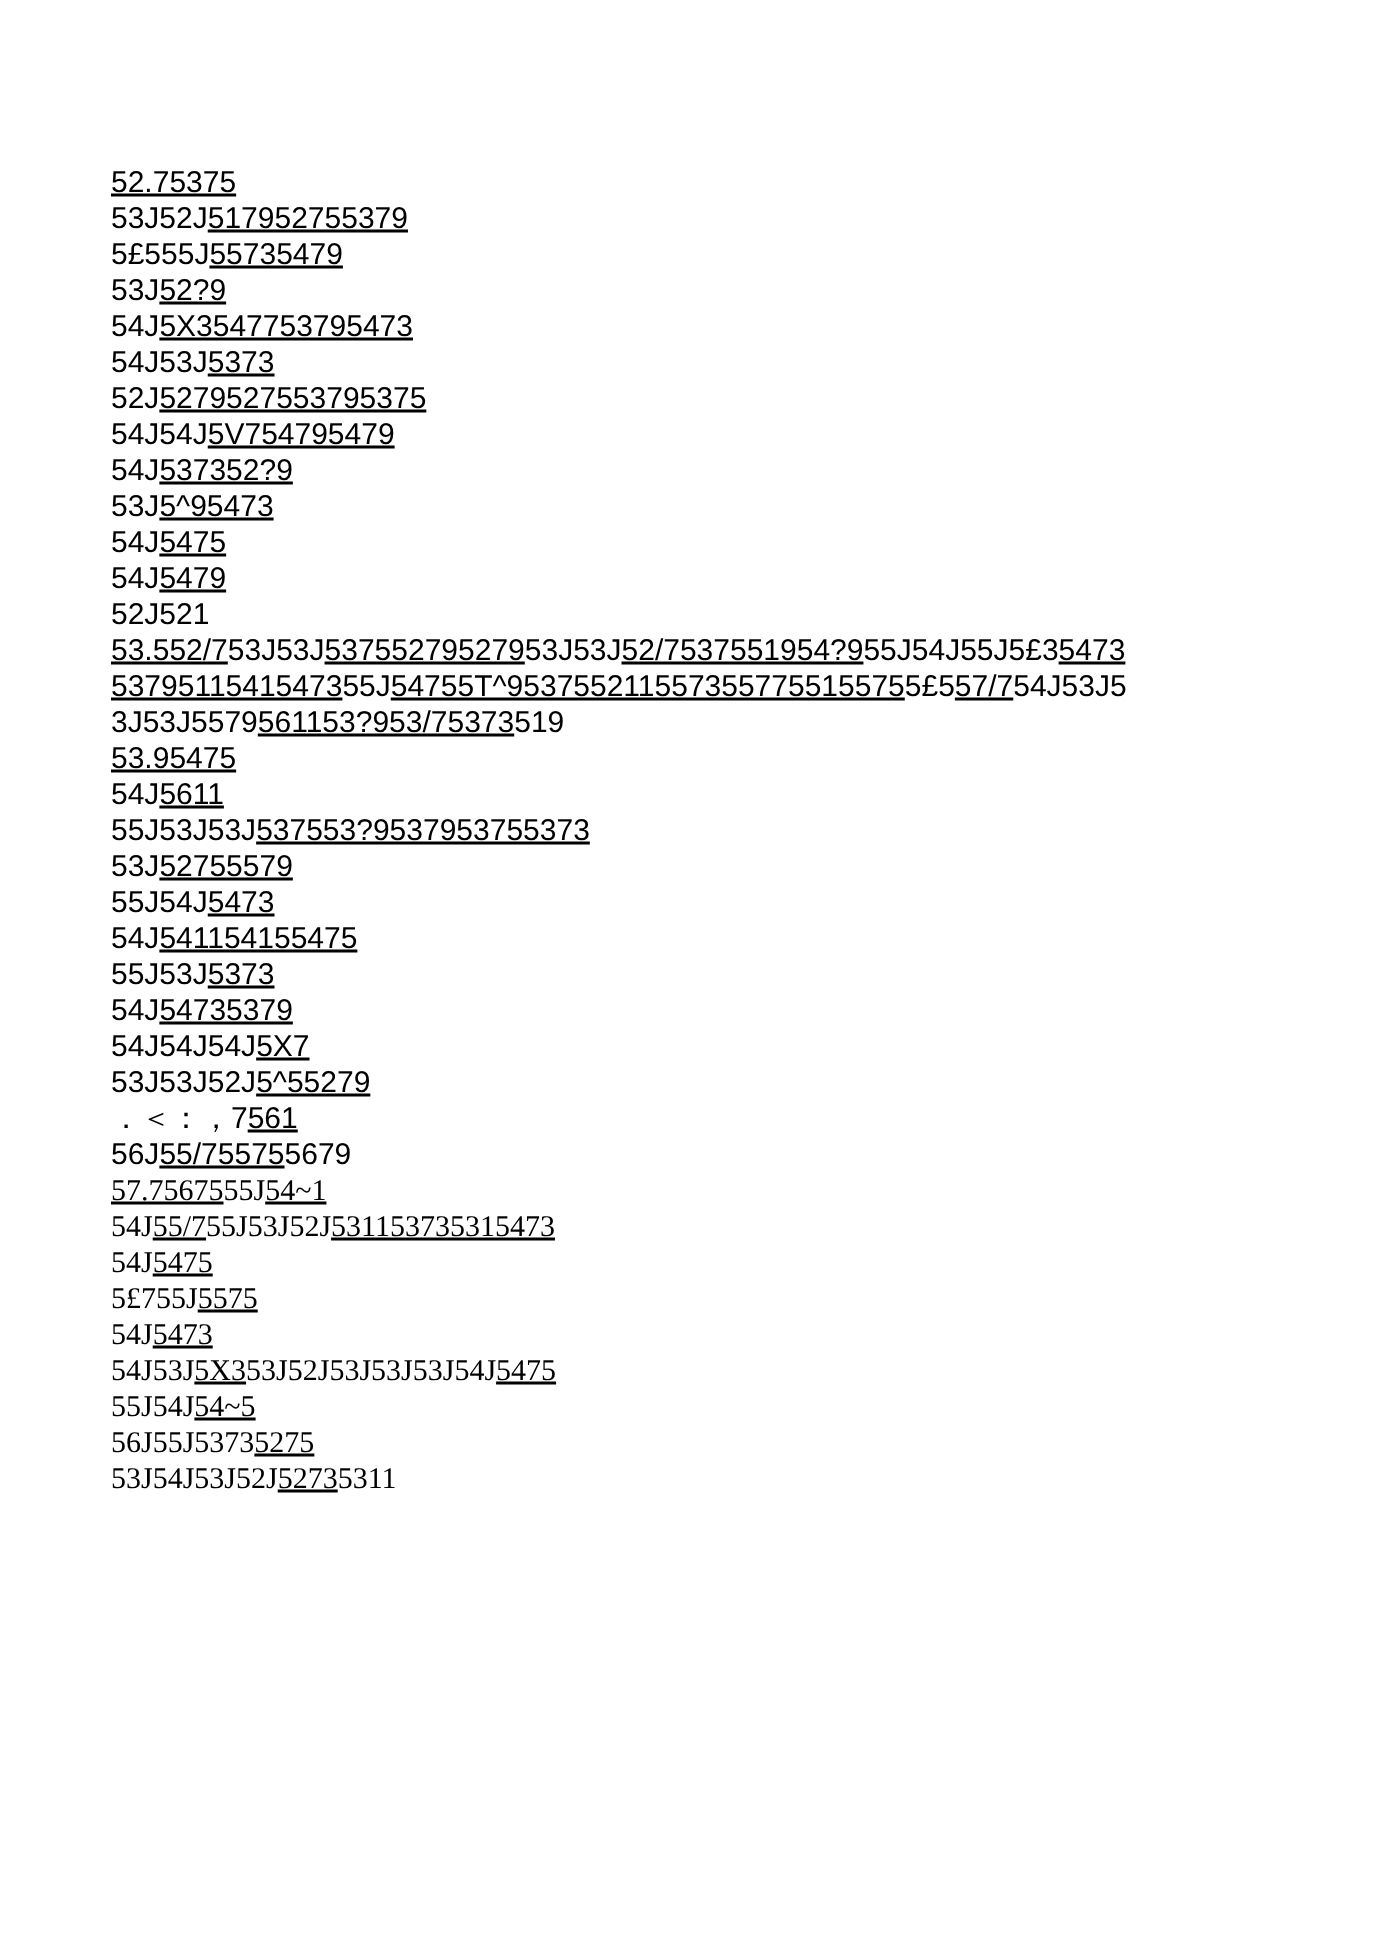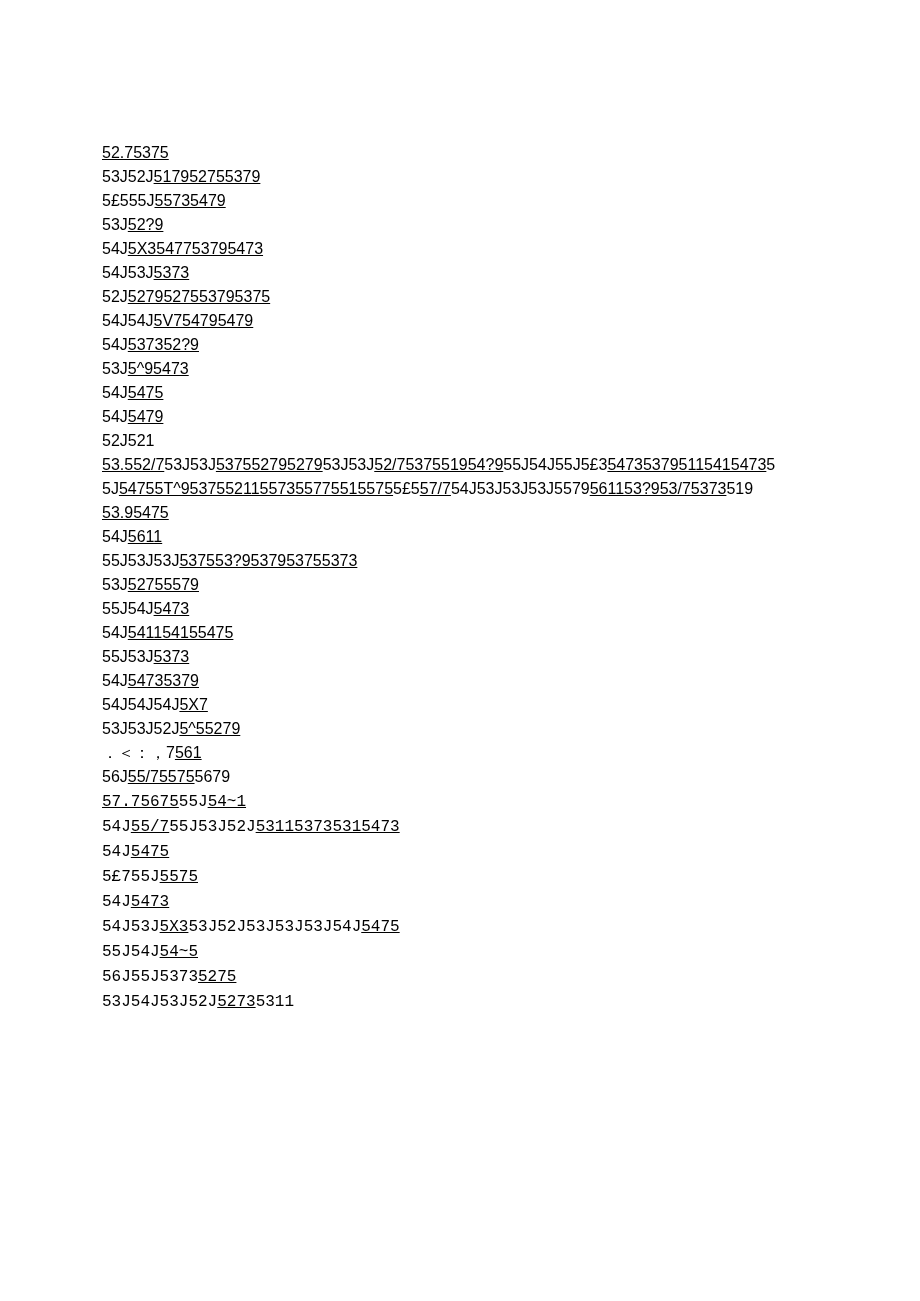--- a/index.html
+++ b/index.html
@@ -2,29 +2,28 @@
 <html><head>
 <meta charset="utf-8">
 <style>
   html, body {
     margin: 0;
     padding: 0;
     background: #fff;
     width: 920px;
   }
   .page {
-    padding: 110px 0 0 102px;
+    padding: 110px 0 0 74px;
     width: 680px;
     font-family: "Segoe UI", Arial, "Helvetica Neue", sans-serif;
-    font-size: 16px;
+    font-size: 20px;
     line-height: 24px;
     color: #000;
     word-break: break-all;
     white-space: normal;
-    margin-top: 31px;
   }
   .u { text-decoration: underline; }
-  .ser { font-family: Liberation Mono, monospace; }
+  .ser { font-family: Liberation Serif, serif; }
 </style>
 </head>
 <body>
 
 <div class="page" id="page-root"><span class="u">52.75375</span><br><span>53J52J</span><span class="u">517952755379</span><br><span>5£555J</span><span class="u">55735479</span><br><span>53J</span><span class="u">52?9</span><br><span>54J</span><span class="u">5X3547753795473</span><br><span>54J53J</span><span class="u">5373</span><br><span>52J</span><span class="u">5279527553795375</span><br><span>54J54J</span><span class="u">5V754795479</span><br><span>54J</span><span class="u">537352?9</span><br><span>53J</span><span class="u">5^95473</span><br><span>54J</span><span class="u">5475</span><br><span>54J</span><span class="u">5479</span><br><span>52J521</span><br><span class="u">53.552/7</span><span>53J53J</span><span class="u">537552795279</span><span>53J53J</span><span class="u">52/7537551954?9</span><span>55J54J55J5£3</span><span class="u">547353795115415473</span><span>55J</span><span class="u">54755T^953755211557355775515575</span><span>5£5</span><span class="u">57/7</span><span>54J53J53J53J5579</span><span class="u">561153?953/75373</span><span>519</span><br><span class="u">53.95475</span><br><span>54J</span><span class="u">5611</span><br><span>55J53J53J</span><span class="u">537553?9537953755373</span><br><span>53J</span><span class="u">52755579</span><br><span>55J54J</span><span class="u">5473</span><br><span>54J</span><span class="u">541154155475</span><br><span>55J53J</span><span class="u">5373</span><br><span>54J</span><span class="u">54735379</span><br><span>54J54J54J</span><span class="u">5X7</span><br><span>53J53J52J</span><span class="u">5^55279</span><br><span>．＜：，7</span><span class="u">561</span><br><span>56J</span><span class="u">55/75575</span><span>5679</span><br><span class="u ser">57.75675</span><span class="ser">55J</span><span class="u ser">54~1</span><br><span class="ser">54J</span><span class="u ser">55/7</span><span class="ser">55J53J52J</span><span class="u ser">531153735315473</span><br><span class="ser">54J</span><span class="u ser">5475</span><br><span class="ser">5£755J</span><span class="u ser">5575</span><br><span class="ser">54J</span><span class="u ser">5473</span><br><span class="ser">54J53J</span><span class="u ser">5X3</span><span class="ser">53J52J53J53J53J54J</span><span class="u ser">5475</span><br><span class="ser">55J54J</span><span class="u ser">54~5</span><br><span class="ser">56J55J5373</span><span class="u ser">5275</span><br><span class="ser">53J54J53J52J</span><span class="u ser">5273</span><span class="ser">5311</span><br></div>
 
 </body></html>

